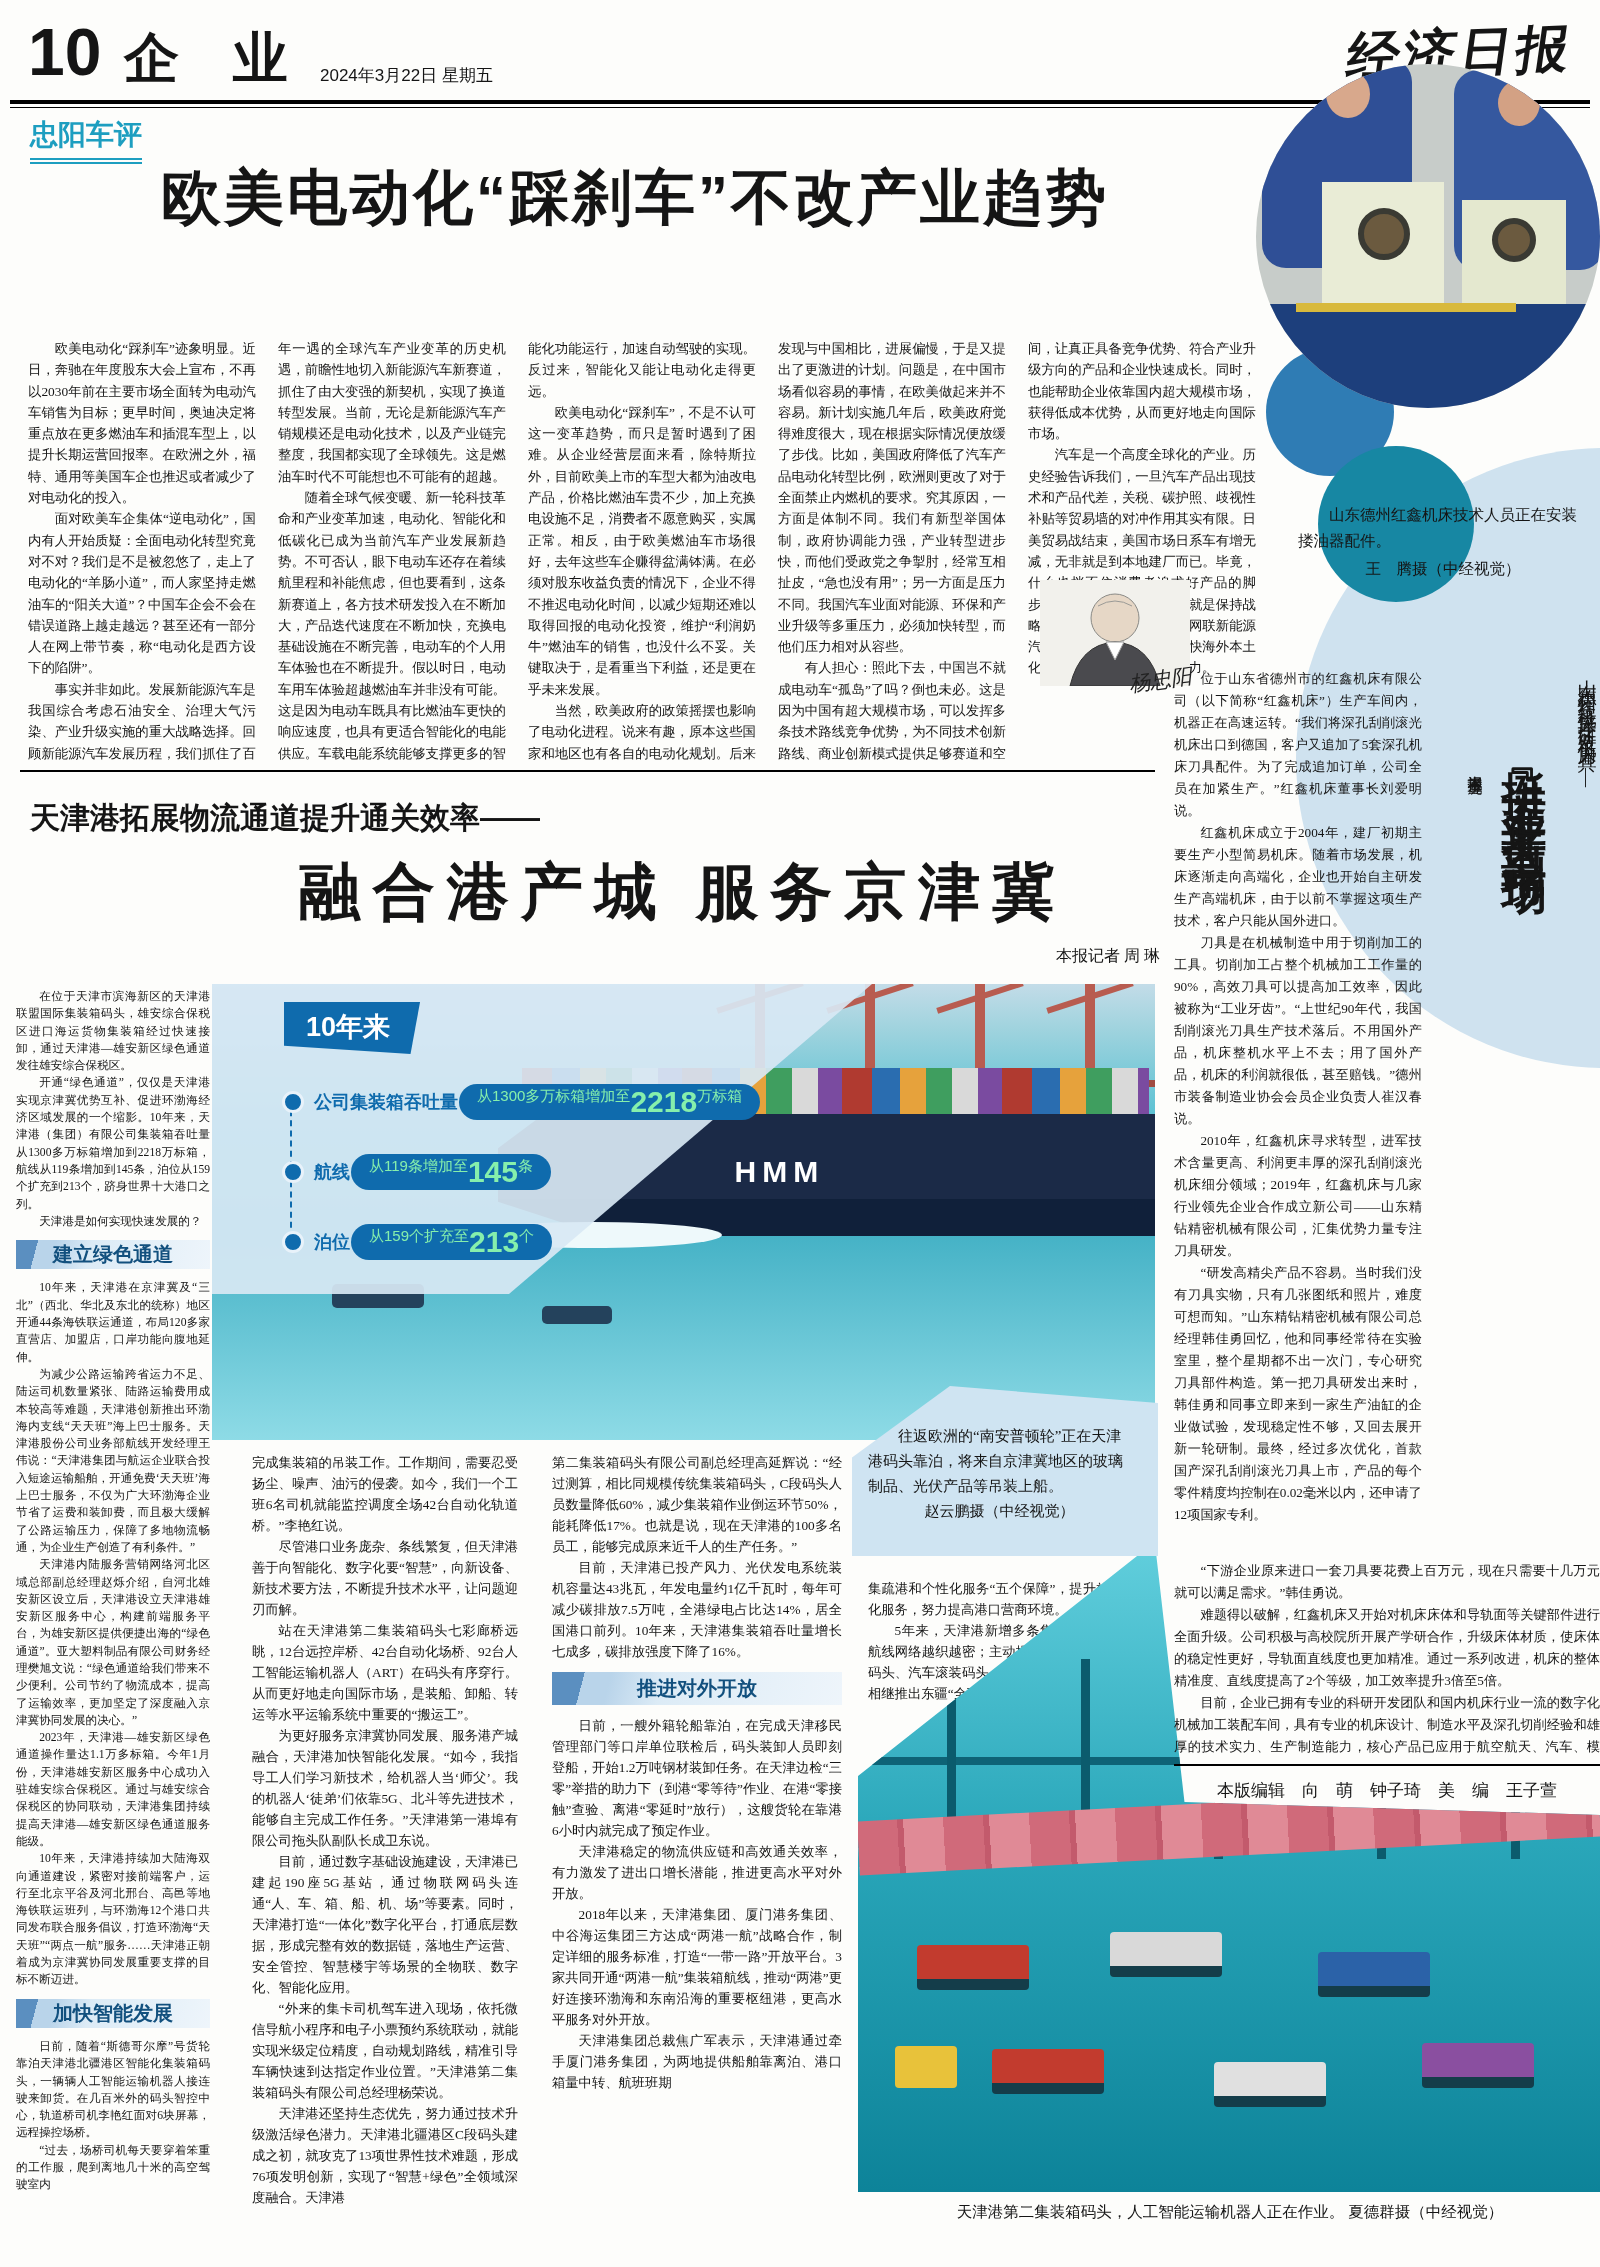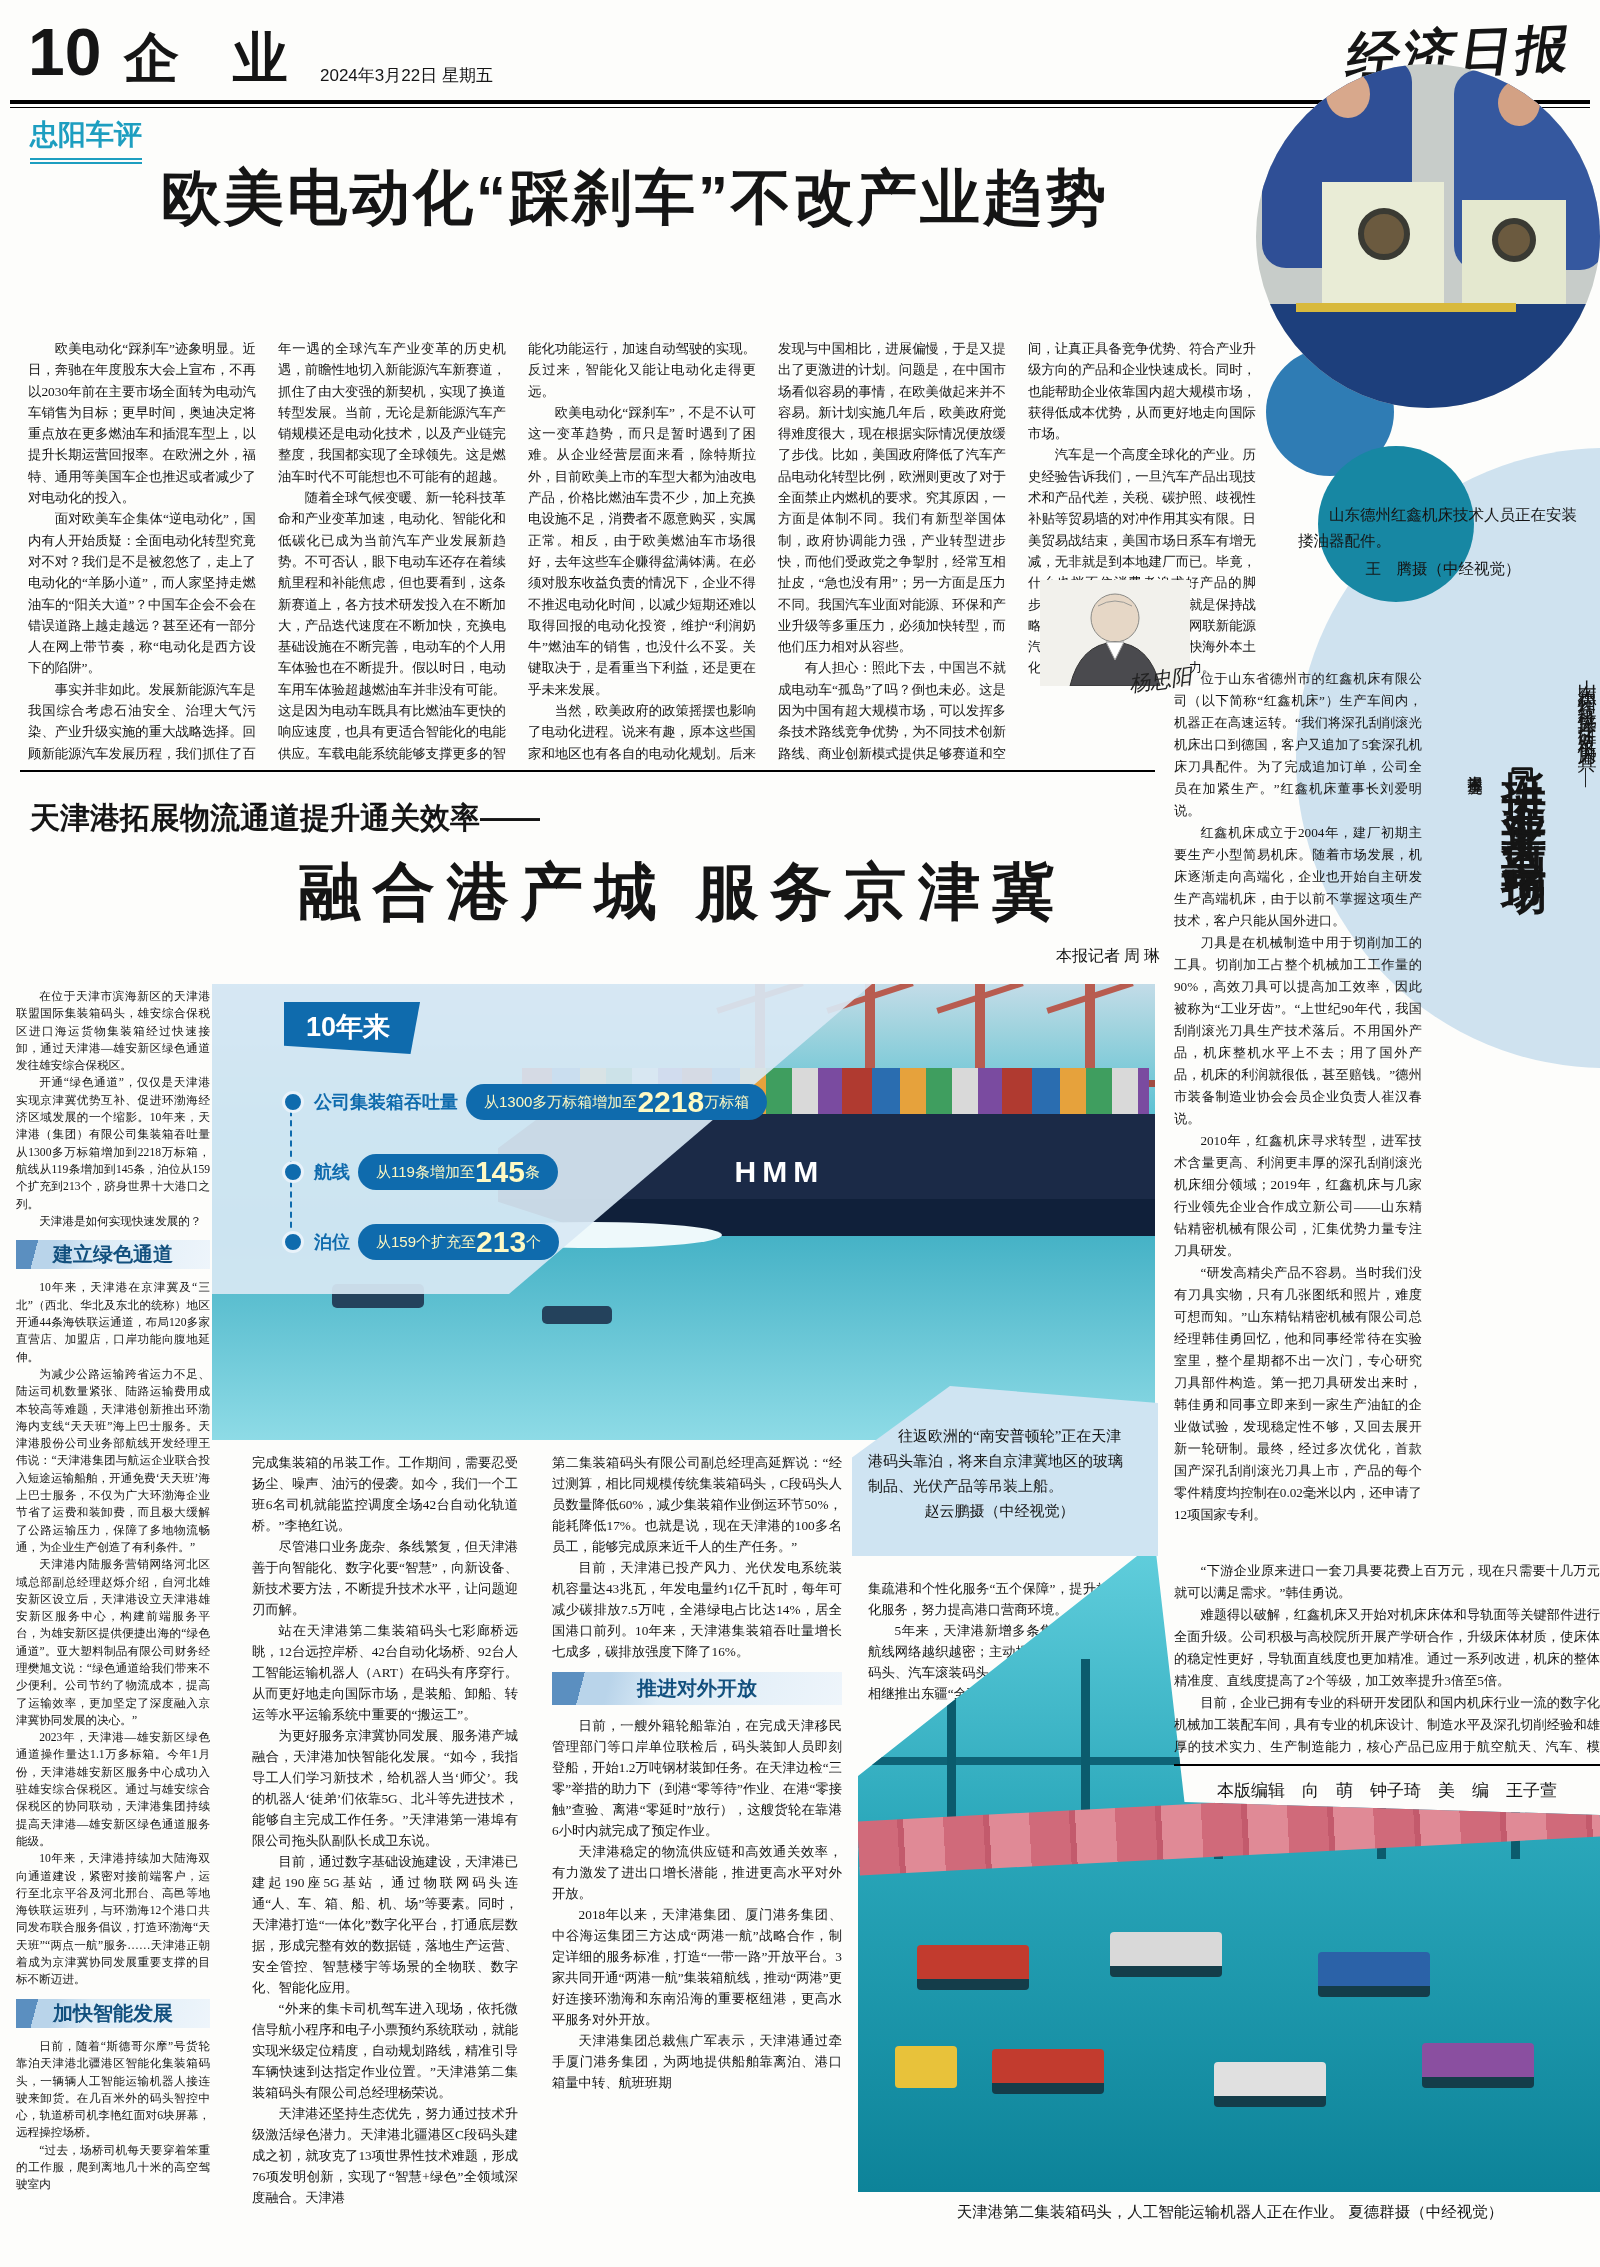--- a/index.html
+++ b/index.html
@@ -80,23 +80,23 @@
   .wave{position:absolute;left:250px;top:238px;width:260px;height:26px;background:#eef9fb;border-radius:50%;}
   .tug{position:absolute;left:120px;top:300px;width:92px;height:24px;background:#24425c;border-radius:5px;}
   .tug2{left:330px;top:322px;width:70px;height:18px;}
   .info-wedge{position:absolute;left:0;top:0;width:660px;height:310px;background:rgba(216,232,244,.92);
      clip-path:polygon(0 0,100% 0,45% 100%,0 100%);}
   .info-tag{position:absolute;left:72px;top:18px;background:#0f6bad;color:#fff;
      font-family:"Liberation Sans",sans-serif;font-size:27px;font-weight:bold;padding:7px 30px 9px 22px;
      clip-path:polygon(0 0,100% 0,93% 100%,0 84%);}
   .info-row{position:absolute;display:flex;align-items:center;font-family:"Liberation Sans",sans-serif;}
   .bullet{width:16px;height:16px;border-radius:50%;background:#0f6bad;border:3px solid #e8f2fa;margin-right:10px;flex:none;}
-  .ilabel{color:#0f6bad;font-size:18px;font-weight:bold;margin-right:8px;white-space:nowrap;}
-  .pill{background:#0f6bad;color:#fef9c3;border-radius:24px;padding:3px 18px;font-size:15px;white-space:nowrap;
-        display:flex;align-items:center;}
+  .ilabel{color:#0f6bad;font-size:18px;font-weight:bold;margin-right:1px;white-space:nowrap;}
+  .pill{background:#0f6bad;color:#86efac;border-radius:24px;padding:3px 18px;font-size:15px;white-space:nowrap;
+        display:flex;align-items:flex-start;}
   .pill .big{font-size:30px;font-weight:bold;line-height:30px;}
   .iconnect{position:absolute;left:78px;top:116px;height:138px;border-left:2px dashed #0f6bad;}
   .ship-caption{position:absolute;left:852px;top:1386px;width:306px;height:170px;background:#cfe4f2;
      clip-path:polygon(32% 0,100% 10%,100% 100%,0 100%,0 42%);padding:0;z-index:5;}
   .ship-caption .inner{position:absolute;left:16px;right:27px;top:38px;font-size:15px;line-height:25px;}
   .ship-caption .cap{margin:0;text-indent:2em;}
   .ship-caption .credit{margin:0;text-align:center;}
   
   .bot-photo{position:absolute;left:858px;top:1542px;width:742px;height:650px;
      clip-path:polygon(0 36%,40% 0,44% 40%,100% 42%,100% 100%,0 100%);

